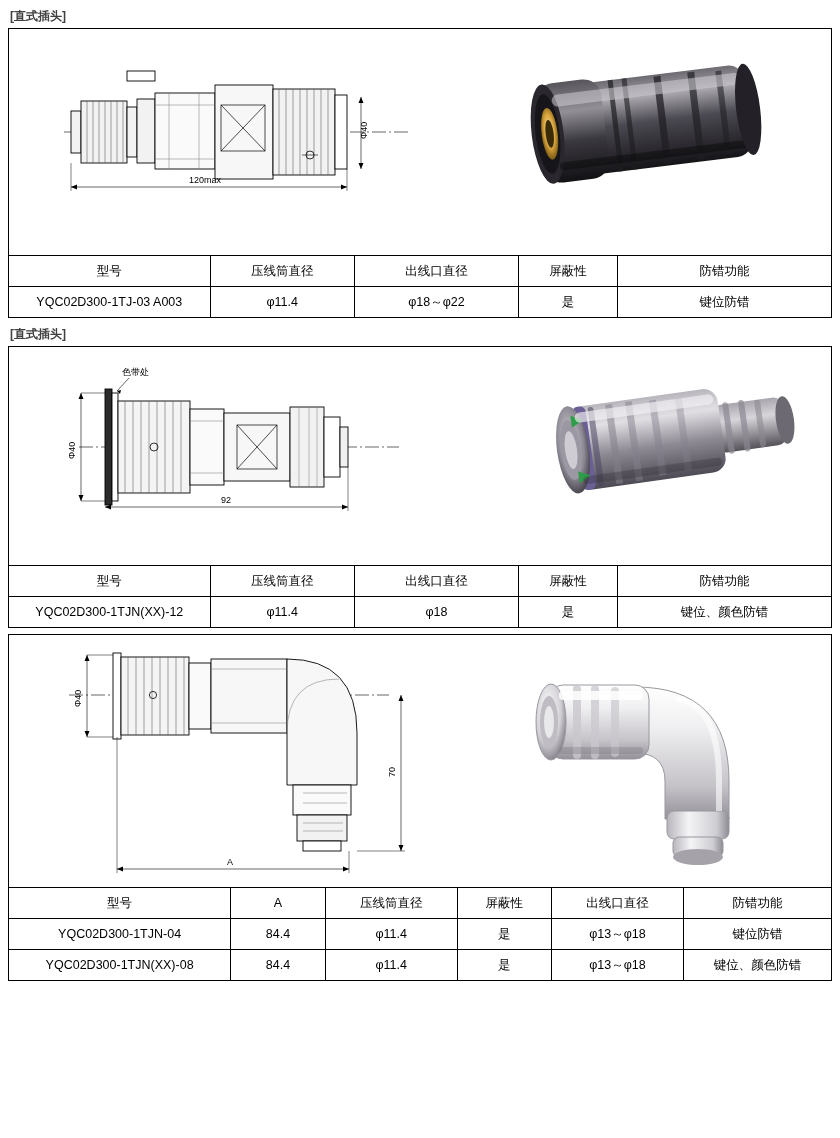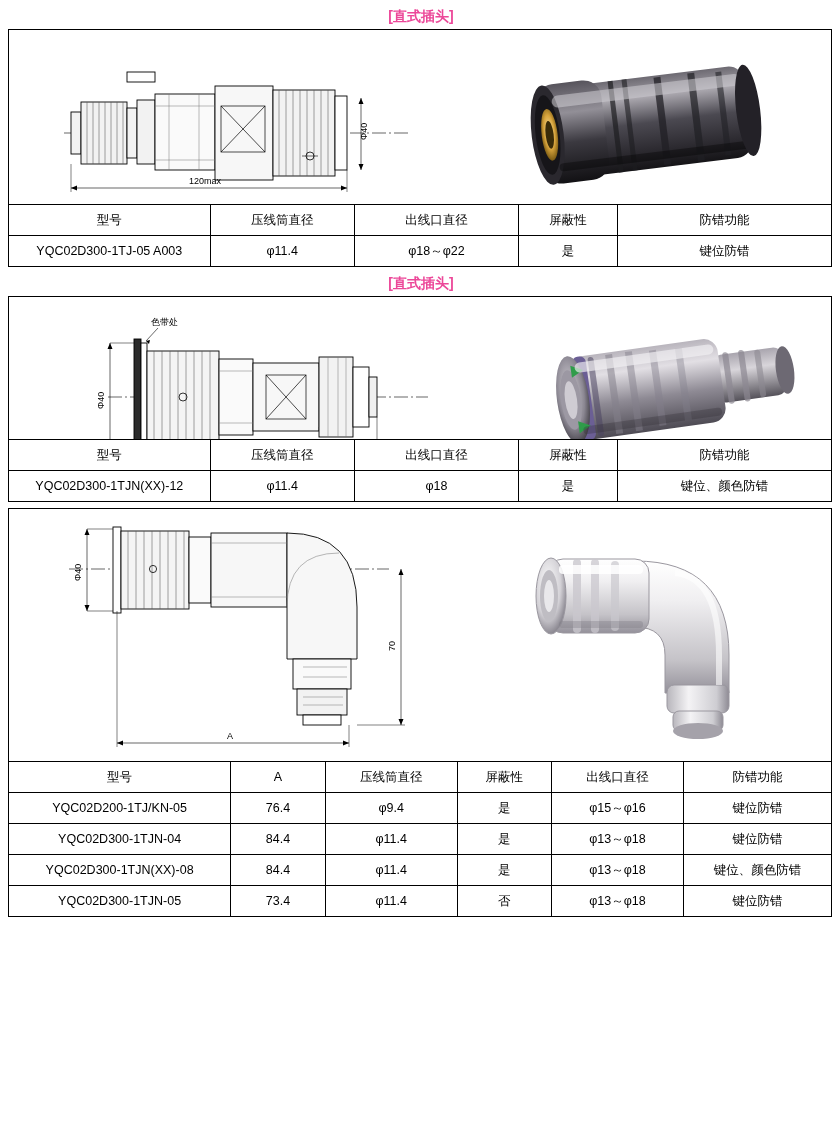--- a/index.html
+++ b/index.html
@@ -15,26 +15,25 @@
     position: relative;
   }
   .page {
     width: 840px;
     height: 1138px;
     position: relative;
     box-sizing: border-box;
     padding: 6px 8px 0 8px;
   }
   .section-title {
-    font-size: 14px;
+    font-size: 12px;
     font-weight: bold;
-    color: #ec4899;
+    color: #404040;
     margin: 2px 0 3px 2px;
     letter-spacing: 0px;
-    text-align: center;
   }
   .fig-box {
     border: 1px solid #000;
     box-sizing: border-box;
     position: relative;
     background: #fff;
     overflow: hidden;
   }
   table.spec {
     border-collapse: collapse;
@@ -68,21 +67,21 @@
     font-family: "Liberation Sans", sans-serif;
   }
 </style>
 </head>
 <body>
 
 <div class="page">
 
   <div class="section-title">[直式插头]</div>
 
-  <div class="fig-box" style="height:176px;">
+  <div class="fig-box" style="height:228px;">
     <svg width="824" height="174" viewBox="0 0 824 174">
 
       <line x1="55" y1="103" x2="400" y2="103" stroke="#000" stroke-width="0.6" stroke-dasharray="14,3,2,3"></line>
 
       <g stroke="#000" fill="#f2f2f2" stroke-width="0.9">
 
         <rect x="62" y="82" width="10" height="42"></rect>
 
         <rect x="72" y="72" width="46" height="62"></rect>
 
@@ -205,34 +204,34 @@
       <tr>
         <th>型号</th>
         <th>压线筒直径</th>
         <th>出线口直径</th>
         <th>屏蔽性</th>
         <th>防错功能</th>
       </tr>
     </thead>
     <tbody>
       <tr>
-        <td>YQC02D300-1TJ-05 A003</td>
+        <td>YQC02D300-1TJ-03 A003</td>
         <td>φ11.4</td>
         <td>φ18～φ22</td>
         <td>是</td>
         <td>键位防错</td>
       </tr>
     </tbody>
   </table>
 
   <div class="gap"></div>
 
   <div class="section-title">[直式插头]</div>
 
-  <div class="fig-box" style="height:144px;padding-left:29px;">
+  <div class="fig-box" style="height:220px;">
     <svg width="824" height="174" viewBox="0 0 824 174">
       <line x1="70" y1="100" x2="390" y2="100" stroke="#000" stroke-width="0.6" stroke-dasharray="14,3,2,3"></line>
 
       <g stroke="#000" fill="#f2f2f2" stroke-width="0.9">
 
         <rect x="96" y="42" width="7" height="116" fill="#2b2b2b"></rect>
         <rect x="103" y="46" width="6" height="108" fill="#fff"></rect>
 
         <rect x="109" y="54" width="72" height="92" fill="#f4f4f4"></rect>
 
@@ -505,47 +504,31 @@
         <th>型号</th>
         <th>A</th>
         <th>压线筒直径</th>
         <th>屏蔽性</th>
         <th>出线口直径</th>
         <th>防错功能</th>
       </tr>
     </thead>
     <tbody>
       <tr>
-        <td>YQC02D200-1TJ/KN-05</td>
-        <td>76.4</td>
-        <td>φ9.4</td>
-        <td>是</td>
-        <td>φ15～φ16</td>
-        <td>键位防错</td>
-      </tr>
-      <tr>
         <td>YQC02D300-1TJN-04</td>
         <td>84.4</td>
         <td>φ11.4</td>
         <td>是</td>
         <td>φ13～φ18</td>
         <td>键位防错</td>
       </tr>
       <tr>
         <td>YQC02D300-1TJN(XX)-08</td>
         <td>84.4</td>
         <td>φ11.4</td>
         <td>是</td>
         <td>φ13～φ18</td>
         <td>键位、颜色防错</td>
       </tr>
-      <tr>
-        <td>YQC02D300-1TJN-05</td>
-        <td>73.4</td>
-        <td>φ11.4</td>
-        <td>否</td>
-        <td>φ13～φ18</td>
-        <td>键位防错</td>
-      </tr>
     </tbody>
   </table>
 
 </div>
 
 </body></html>

